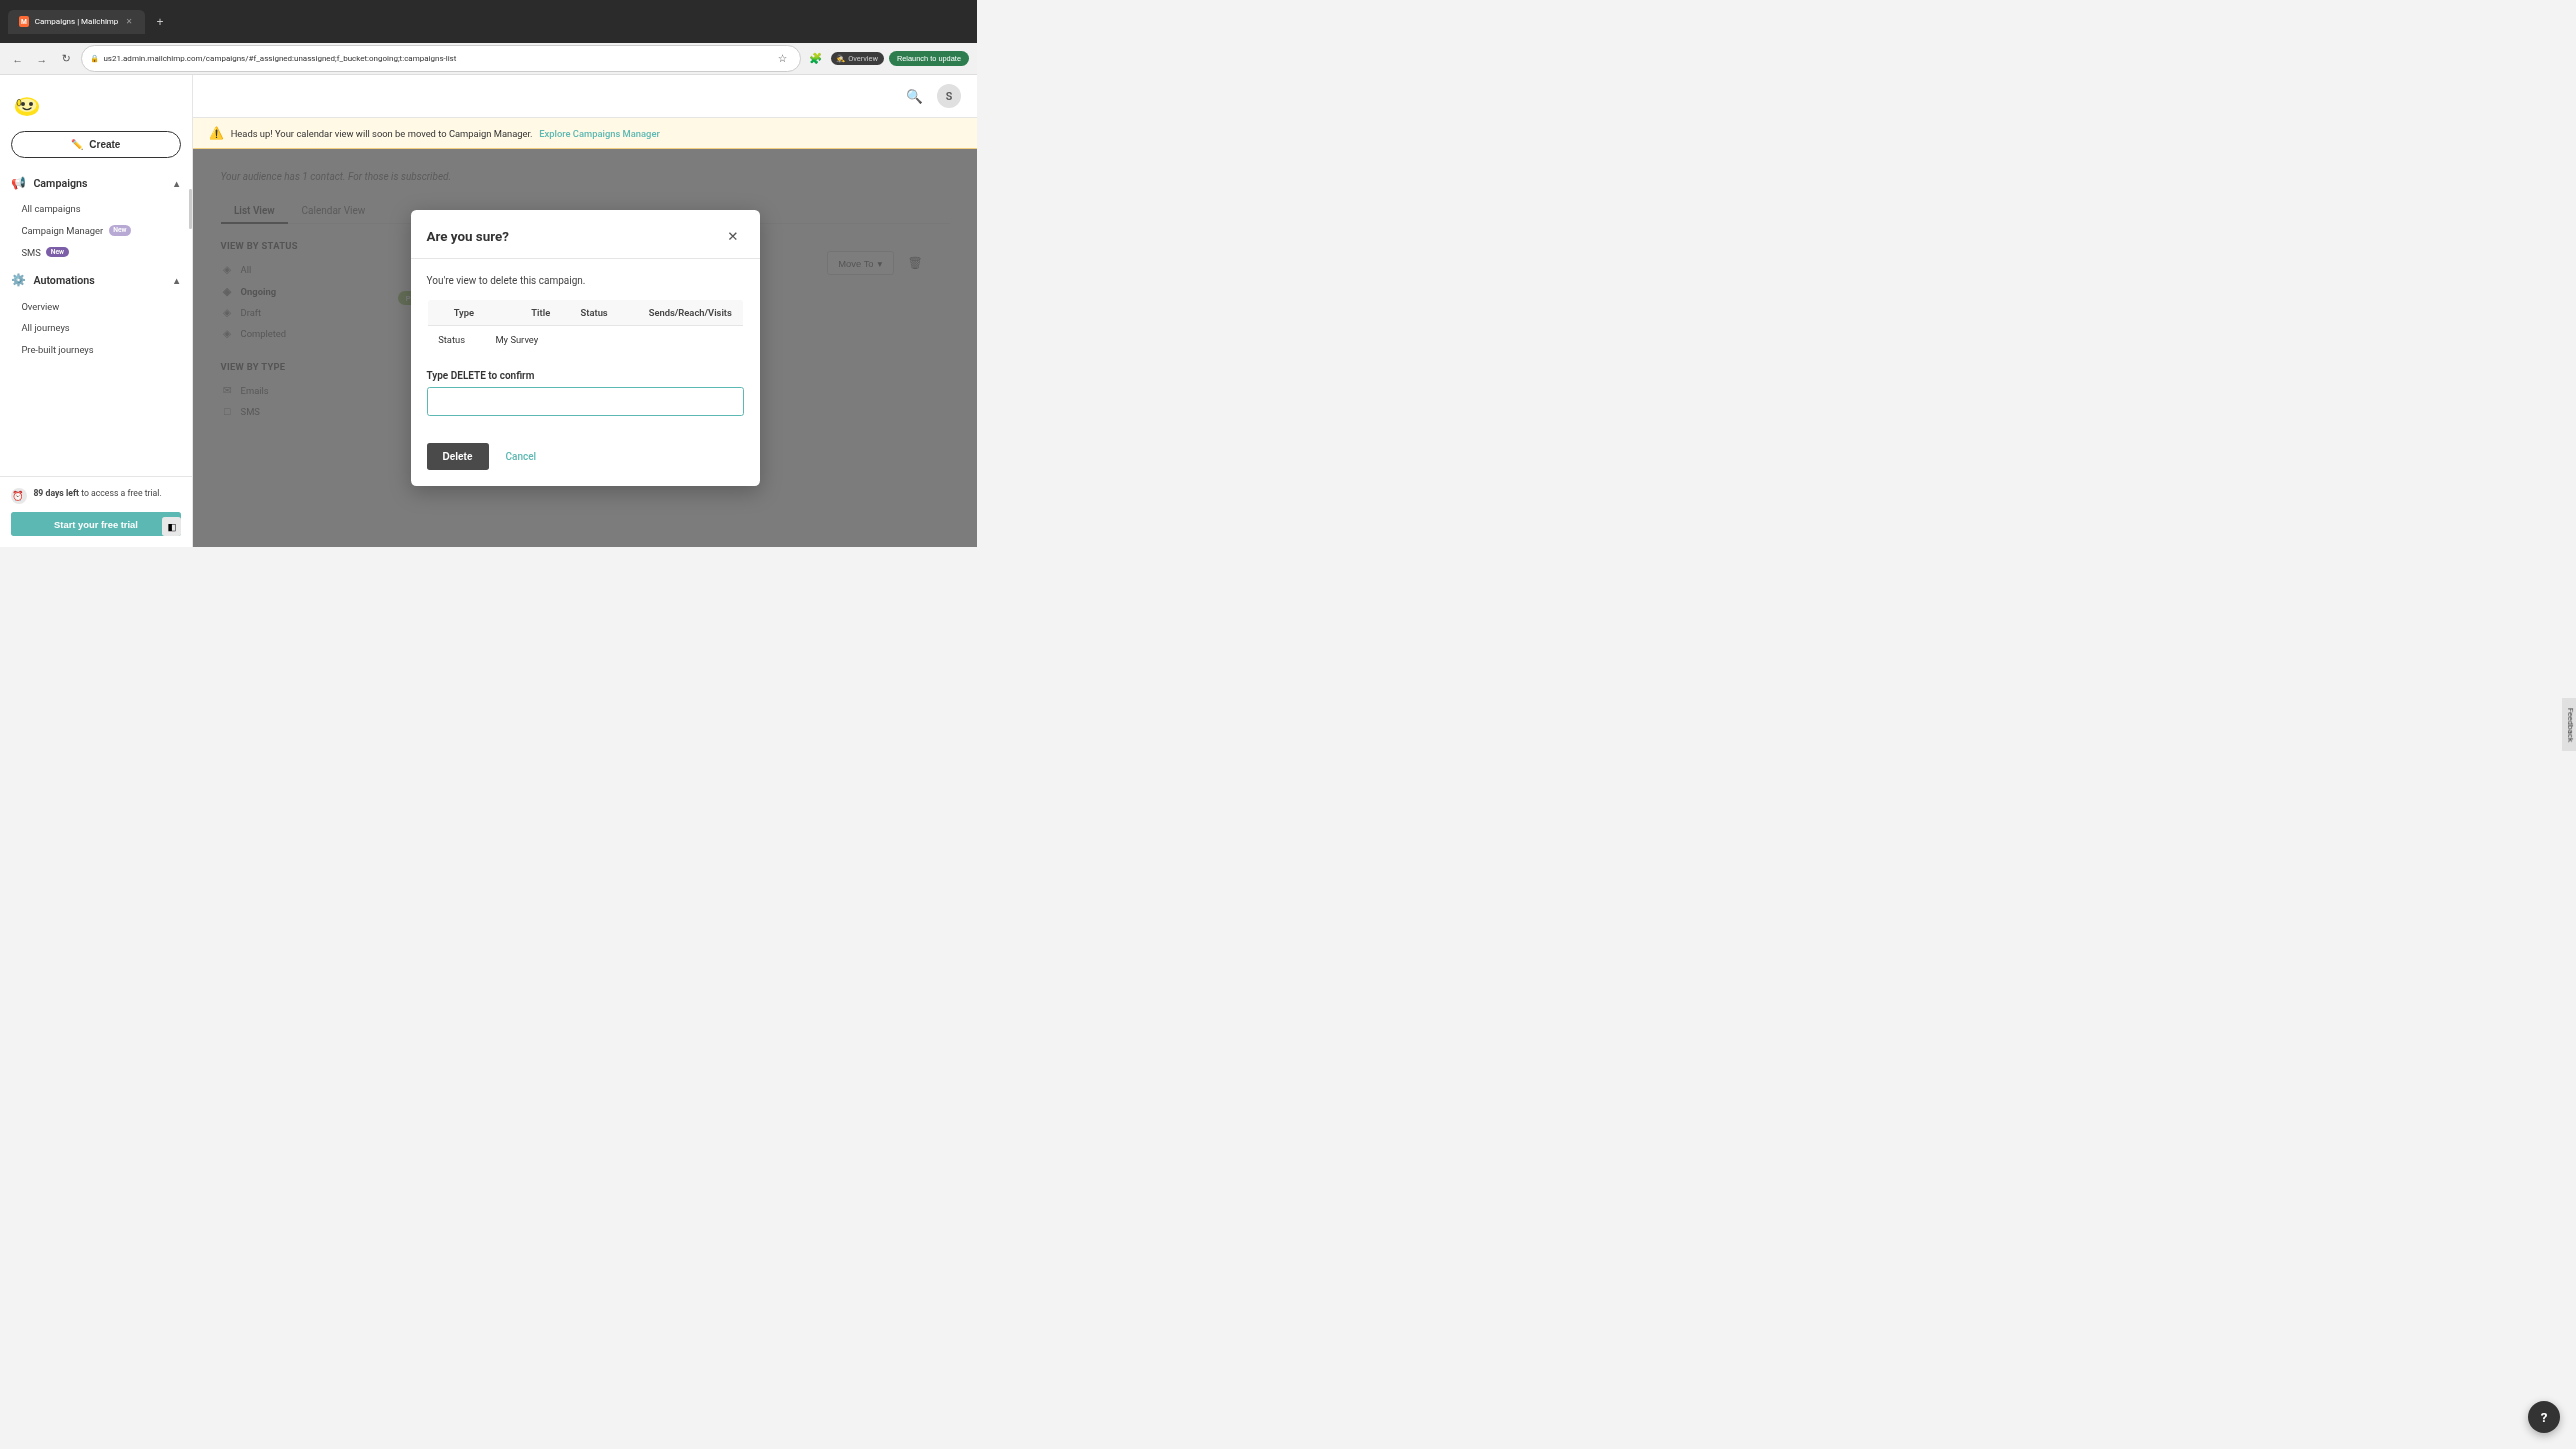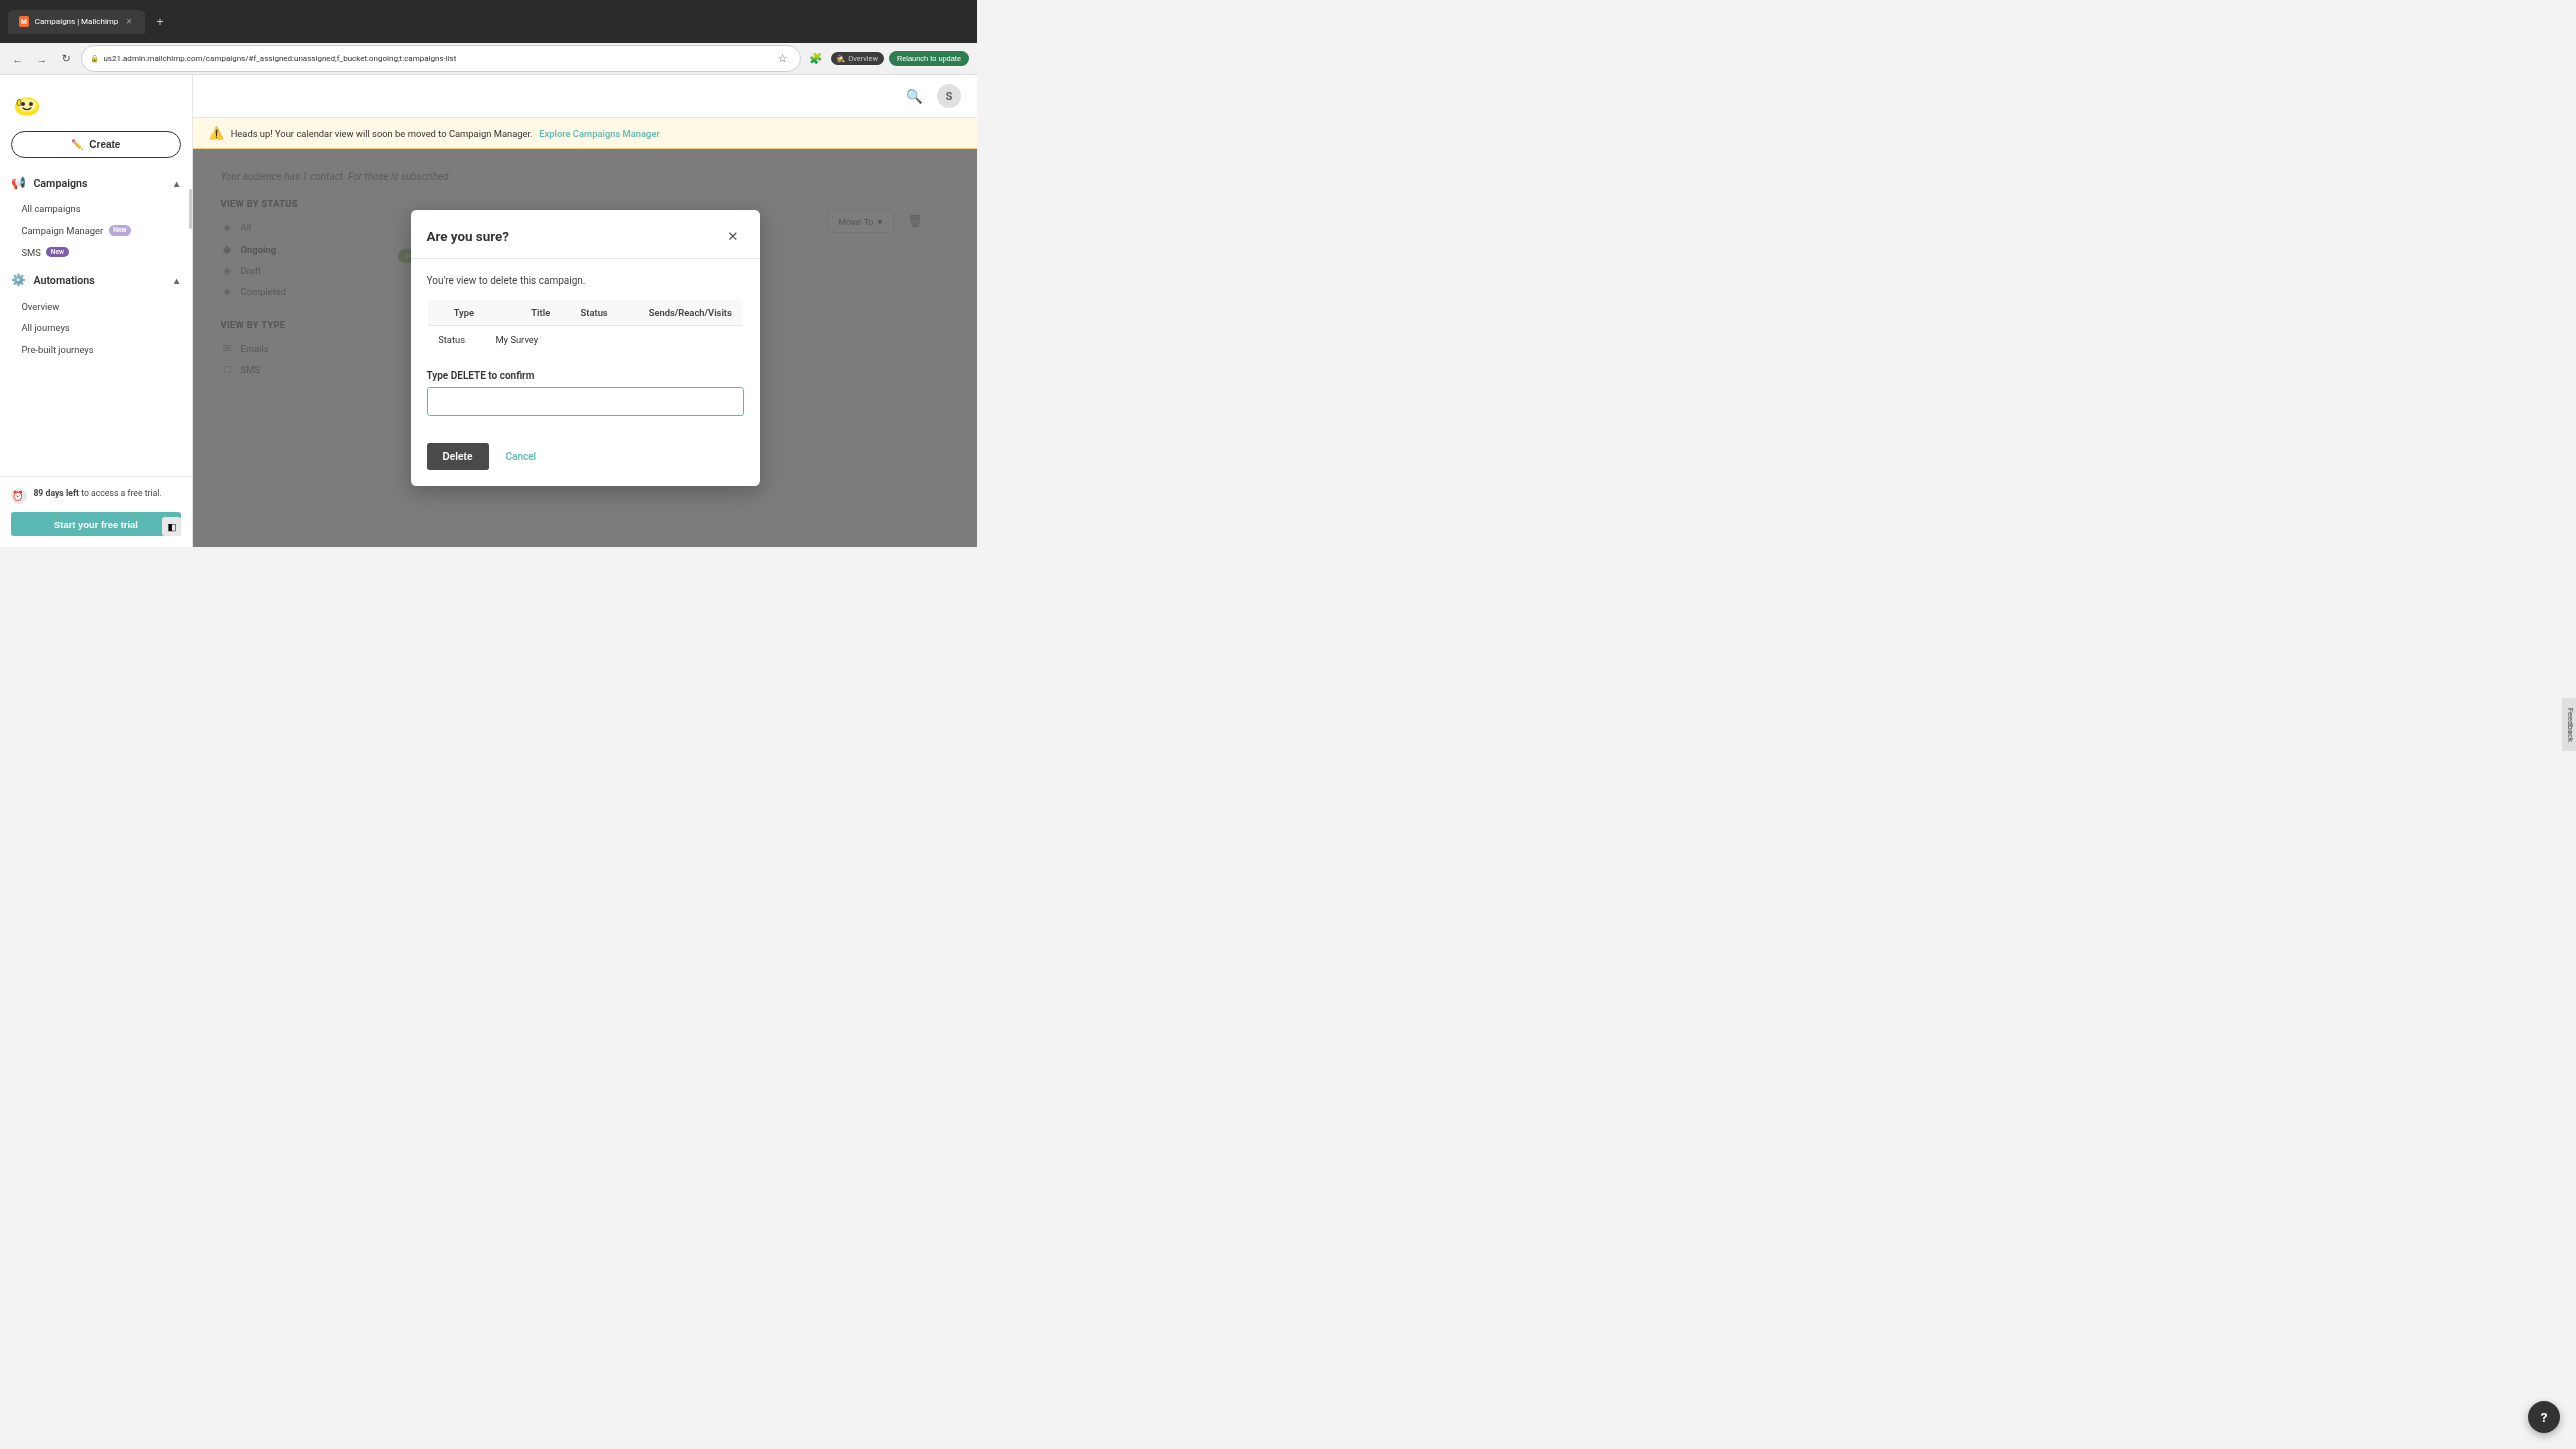--- a/index.html
+++ b/index.html
@@ -780,20 +780,24 @@
     <div class="notification-banner">
       <span class="notif-icon">⚠️</span>
       <span>Heads up! Your calendar view will soon be moved to Campaign Manager.</span>
       <a class="explore-link" href="#">Explore Campaigns Manager</a>
     </div>
 
     <div class="page-content">
       <div class="page-inner">
         <p class="audience-notice">Your audience has 1 contact. For those is subscribed.</p>
 
+        <div class="tabs">
+          <div class="tab active">List View</div>
+          <div class="tab">Calendar View</div>
+        </div>
 
         <div class="content-layout">
 
           <div class="filter-sidebar">
             <div class="filter-section">
               <div class="filter-title">View by Status</div>
               <div class="filter-item">
                 <span class="filter-icon">◈</span>
                 <span>All</span>
               </div>

